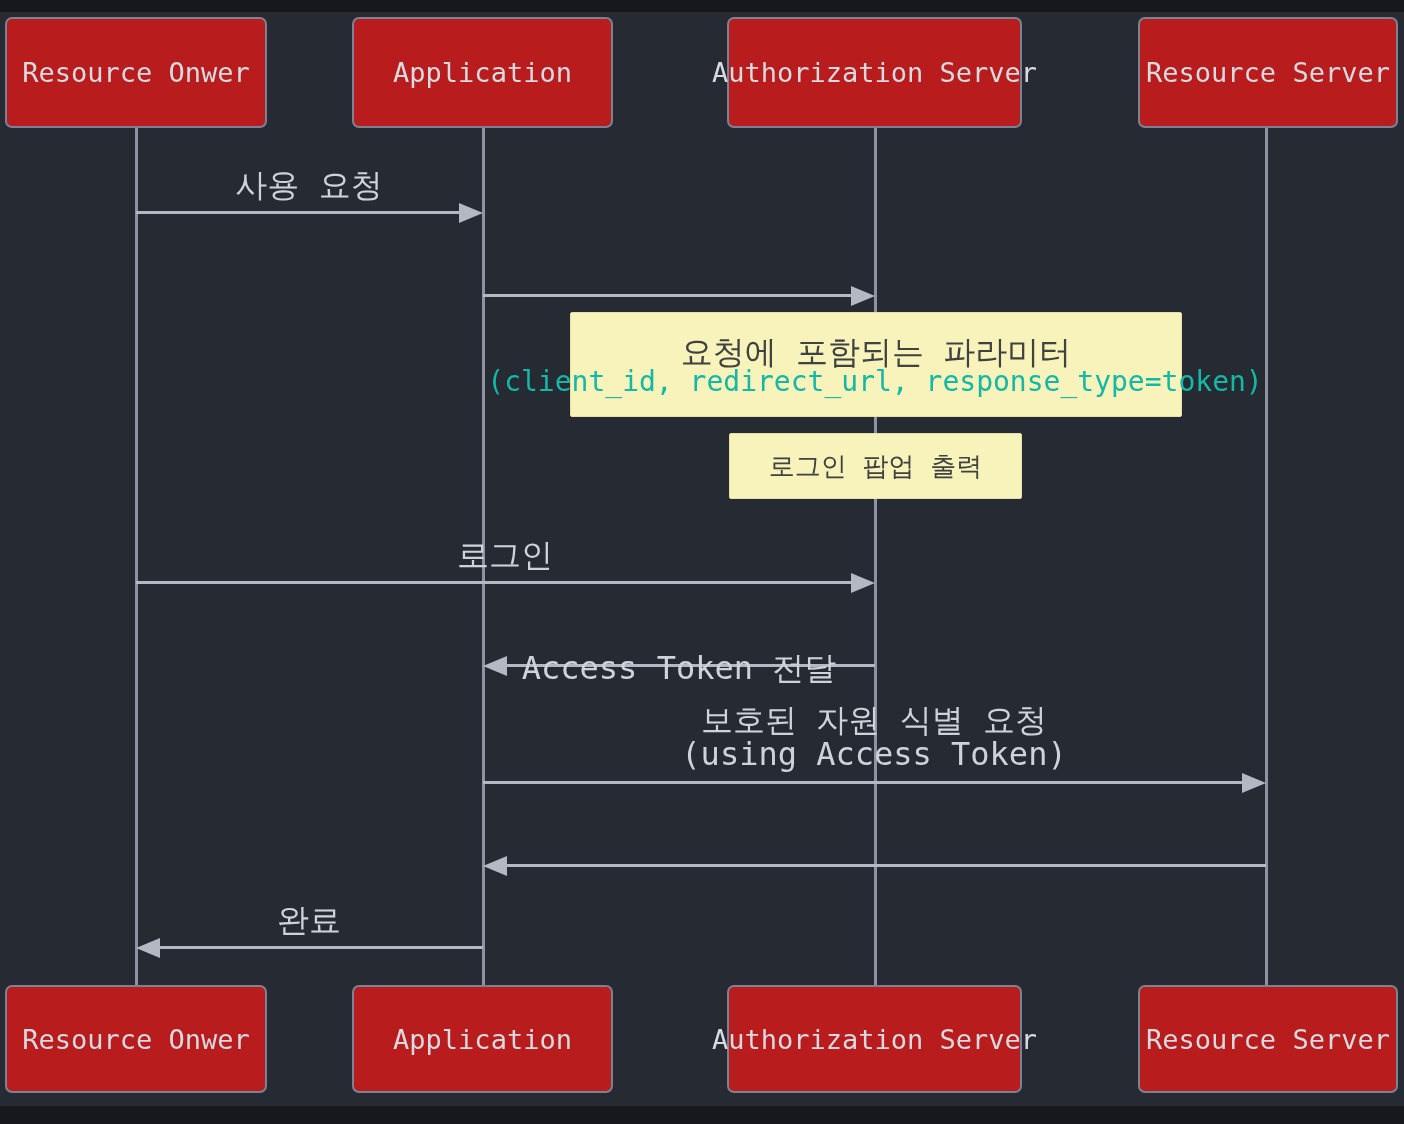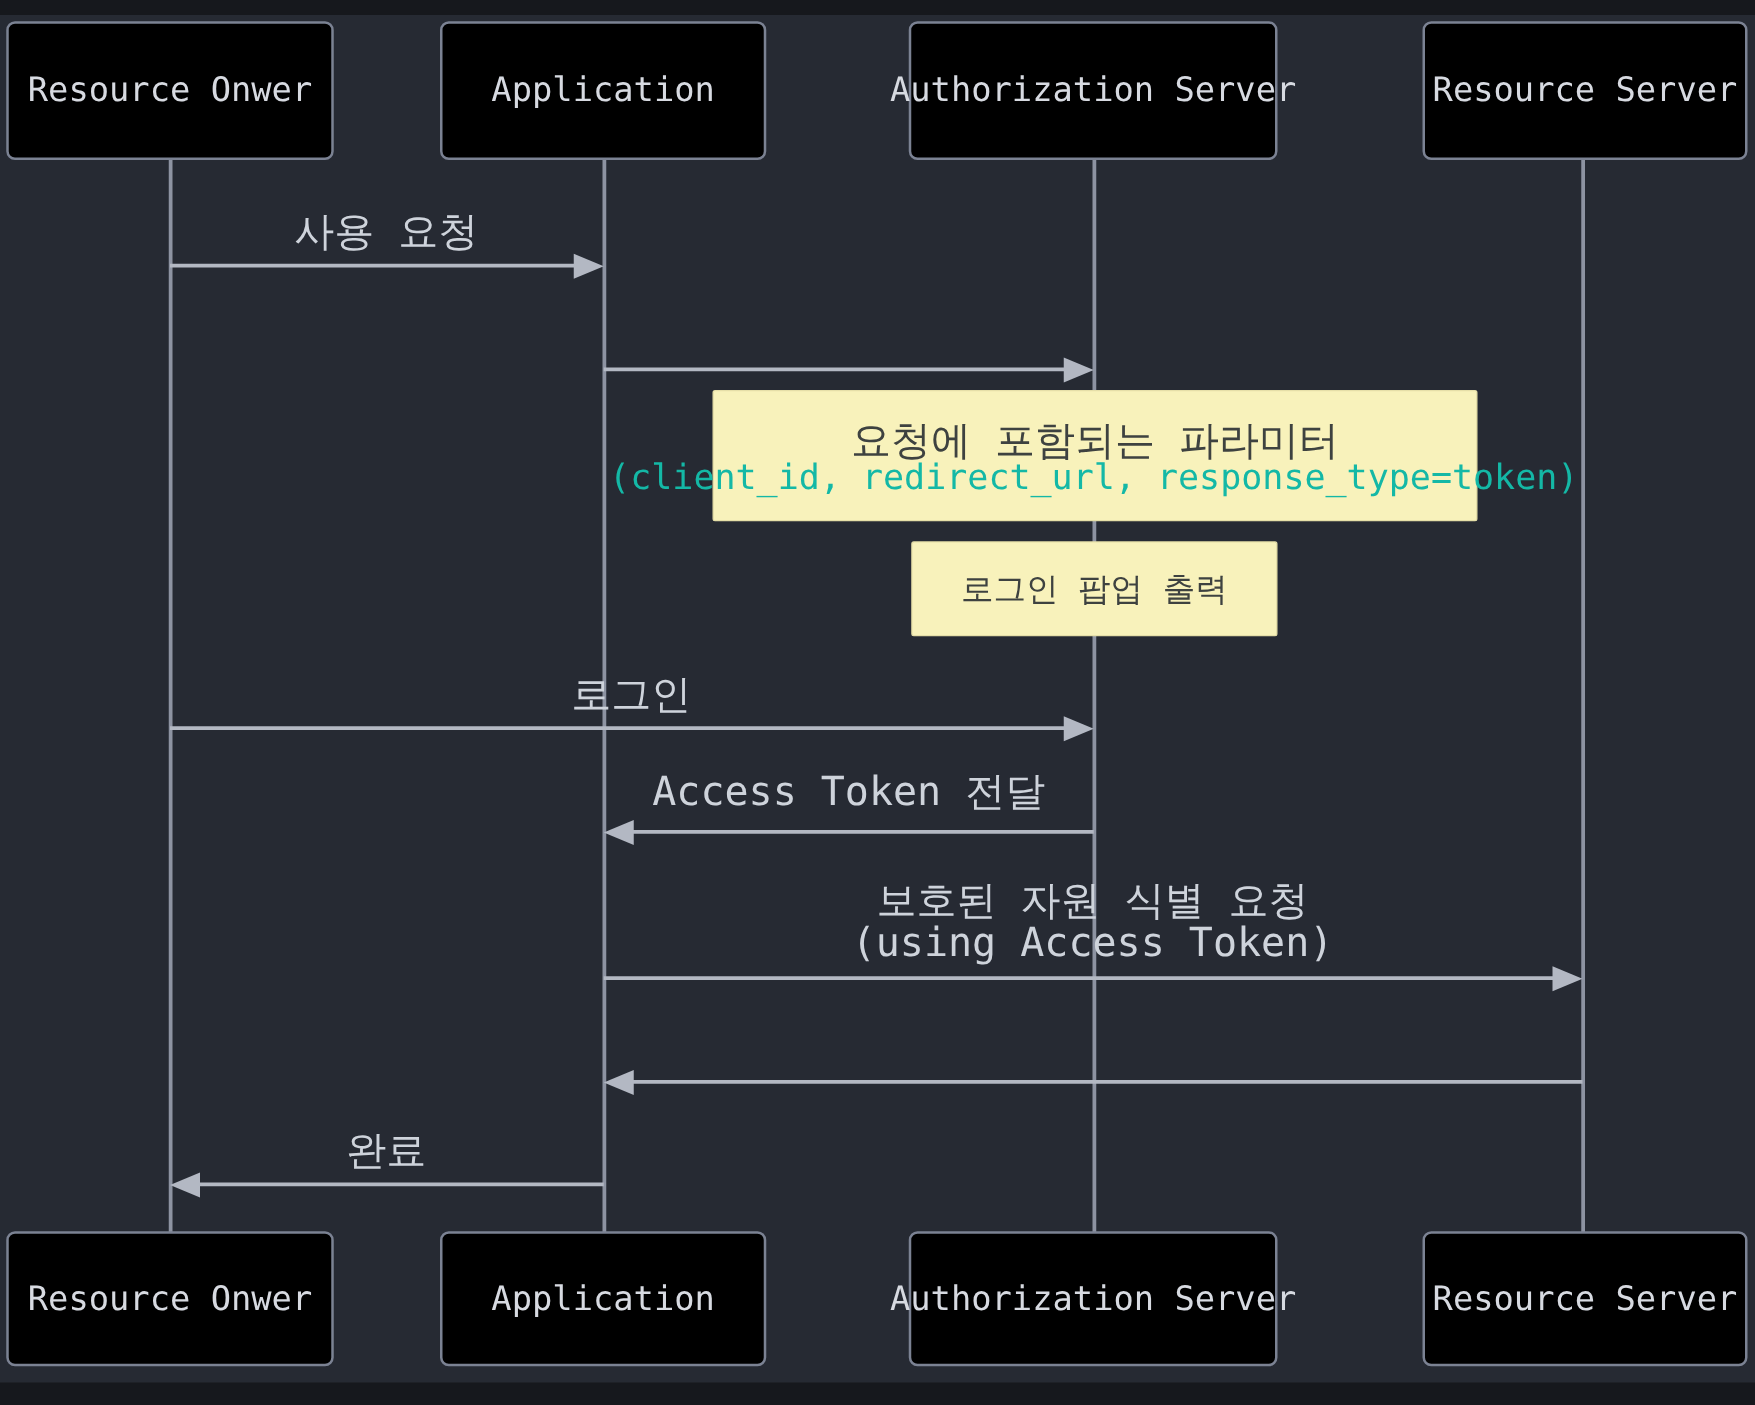--- a/index.html
+++ b/index.html
@@ -28,21 +28,21 @@
     position: absolute;
     width: 3px;
     top: 126px;
     height: 861px;
     background: #8d93a2;
   }
 
   .actor-box {
     position: absolute;
     height: 111px;
-    background: #000000;
+    background: #b91c1c;
     border: 2px solid #7b8293;
     border-radius: 7px;
     box-sizing: border-box;
     display: flex;
     align-items: center;
     justify-content: center;
     color: #d7dae1;
     font-size: 27px;
     white-space: nowrap;
     z-index: 2;
@@ -133,27 +133,27 @@
   <div class="msg-line" style="left:136px; top:211px; width:327px"></div>
   <div class="head-right" style="left:459px; top:203px"></div>
 
   <div class="msg-line" style="left:483px; top:294px; width:372px"></div>
   <div class="head-right" style="left:851px; top:286px"></div>
 
   <div class="note-box" style="left:570px; top:312px; width:612px; height:105px"></div>
   <div class="note-text" style="left:876px; top:331px">요청에 포함되는 파라미터</div>
   <div class="note-text code" style="left:875px; top:365px">(client_id, redirect_url, response_type=token)</div>
 
-  <div class="note-box note-single" style="left:729px; top:433px; width:293px; height:76px">로그인 팝업 출력</div>
+  <div class="note-box note-single" style="left:729px; top:433px; width:293px; height:66px">로그인 팝업 출력</div>
 
   <div class="msg-label" style="left:505px; top:534px">로그인</div>
   <div class="msg-line" style="left:136px; top:581px; width:717px"></div>
   <div class="head-right" style="left:851px; top:573px"></div>
 
-  <div class="msg-label" style="left:679px; top:612px">Access Token 전달</div>
+  <div class="msg-label" style="left:679px; top:647px">Access Token 전달</div>
   <div class="msg-line" style="left:505px; top:664px; width:370px"></div>
   <div class="head-left" style="left:483px; top:656px"></div>
 
   <div class="msg-label" style="left:874px; top:699px">보호된 자원 식별 요청</div>
   <div class="msg-label" style="left:874px; top:735px">(using Access Token)</div>
   <div class="msg-line" style="left:483px; top:781px; width:761px"></div>
   <div class="head-right" style="left:1242px; top:773px"></div>
 
   <div class="msg-line" style="left:505px; top:864px; width:761px"></div>
   <div class="head-left" style="left:483px; top:856px"></div>

